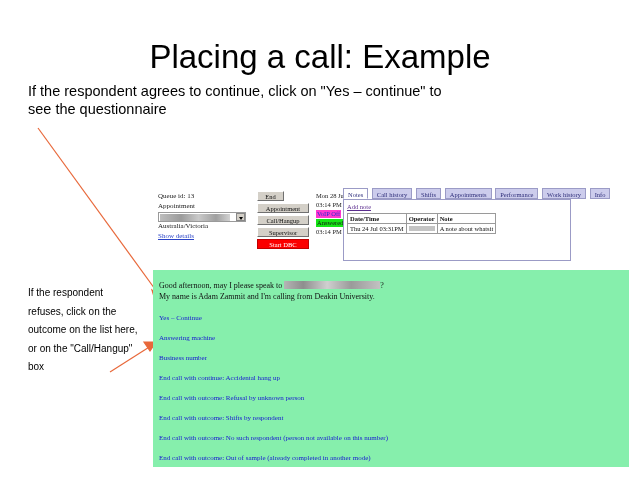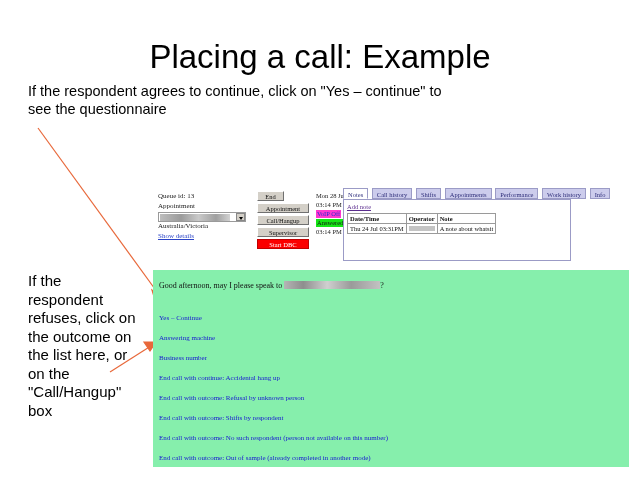--- a/index.html
+++ b/index.html
@@ -15,22 +15,22 @@
     font-size:33px;font-weight:normal;letter-spacing:0px;
     font-family:"Liberation Sans", sans-serif;color:#000;
   }
 
   
   .note-top{
     position:absolute;left:28px;top:82px;width:430px;
     font-size:14.5px;line-height:18px;color:#000;
   }
   .note-left{
-    position:absolute;left:28px;top:272px;width:110px;
-    font-size:15px;line-height:18.5px;color:#000;
+    position:absolute;left:28px;top:284px;width:110px;
+    font-size:10px;line-height:18.5px;color:#000;
   }
 
   
   .arrow-svg{position:absolute;left:0;top:0;width:640px;height:480px;pointer-events:none;}
 
   
   .shot{
     position:absolute;left:153px;top:186px;width:476px;height:281px;
     background:#86efac;overflow:hidden;
     font-family:"Liberation Serif", serif;font-size:6.5px;color:#000;
@@ -190,20 +190,21 @@
               <td>A note about whatsit</td>
             </tr>
           </tbody>
             </table>
         </div>
       </div>
     </div>
 
     <div class="script">
       <span>Good afternoon, may I please speak to </span><span class="name-redact"></span><span>?</span><br>
+      <span>My name is Adam Zammit and I'm calling from Deakin University.</span>
     </div>
 
     <div class="link-list">
       <span class="olnk u">Yes – Continue</span>
       <span class="olnk u">Answering machine</span>
       <span class="olnk">Business number</span>
       <span class="olnk">End call with continue: Accidental hang up</span>
       <span class="olnk u">End call with outcome: Refusal by unknown person</span>
       <span class="olnk">End call with outcome: Shifts by respondent</span>
       <span class="olnk u">End call with outcome: No such respondent (person not available on this number)</span>

